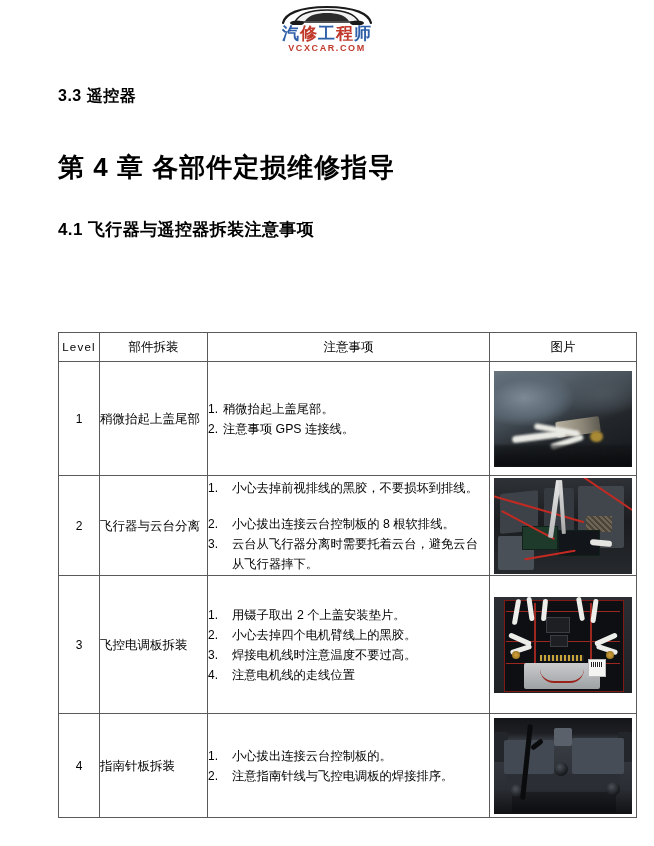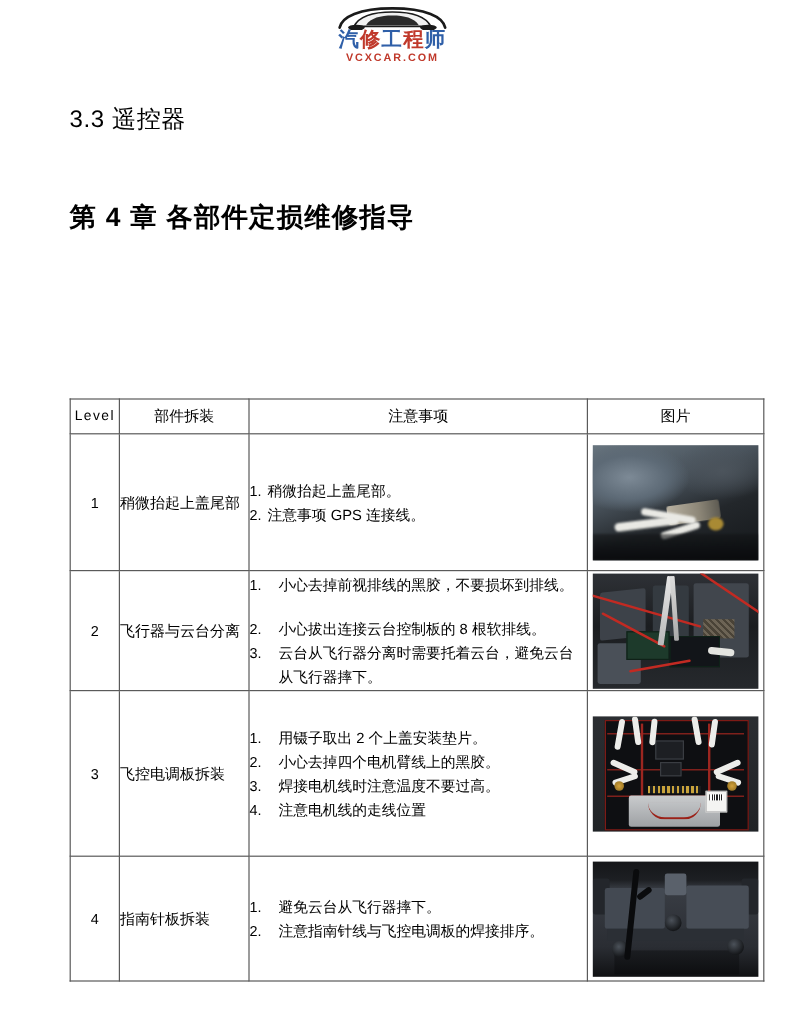--- a/index.html
+++ b/index.html
@@ -60,30 +60,30 @@
     top: 0; left: 0;
     width: 550px;
     height: 846px;
     padding-left: 25px;
   }
 
   .h3 {
     position: absolute;
     left: 58px;
     top: 86px;
-    font-size: 20px;
-    font-weight: normal;
+    font-size: 16px;
+    font-weight: bold;
     letter-spacing: 0.5px;
     white-space: nowrap;
   }
   .h1 {
     position: absolute;
     left: 58px;
-    top: 166px;
-    font-size: 22px;
+    top: 150px;
+    font-size: 26px;
     font-weight: bold;
     letter-spacing: 1px;
     white-space: nowrap;
   }
   .h2 {
     position: absolute;
     left: 58px;
     top: 218px;
     font-size: 17px;
     font-weight: bold;
@@ -368,20 +368,21 @@
       </svg>
     </div>
     <div class="logo-cn">
       <span class="c-blue">汽</span><span class="c-red">修</span><span class="c-blue">工</span><span class="c-red">程</span><span class="c-blue">师</span>
     </div>
     <div class="logo-dom">VCXCAR.COM</div>
   </div>
 
   <div class="h3">3.3 遥控器</div>
   <div class="h1">第 4 章  各部件定损维修指导</div>
+  <div class="h2">4.1 飞行器与遥控器拆装注意事项</div>
 
   <table class="spec">
     <colgroup>
       <col class="col-level">
         <col class="col-part">
         <col class="col-note">
         <col class="col-img">
     </colgroup>
     <thead>
       <tr>
@@ -495,21 +496,21 @@
         </td>
       </tr>
 
       <tr style="height:104px;">
         <td class="cell-level">4</td>
         <td class="cell-part">指南针板拆装</td>
         <td class="cell-note">
           <div class="note-list">
             <div class="note-line">
               <span class="note-num wide">1.</span>
-              <span class="note-txt">避免云台从飞行器摔下。</span>
+              <span class="note-txt">小心拔出连接云台控制板的。</span>
             </div>
             <div class="note-line">
               <span class="note-num wide">2.</span>
               <span class="note-txt">注意指南针线与飞控电调板的焊接排序。</span>
             </div>
           </div>
         </td>
         <td class="cell-img">
           <div class="photo ph4">
             <div class="slab s4"></div><div class="slab s5"></div>

